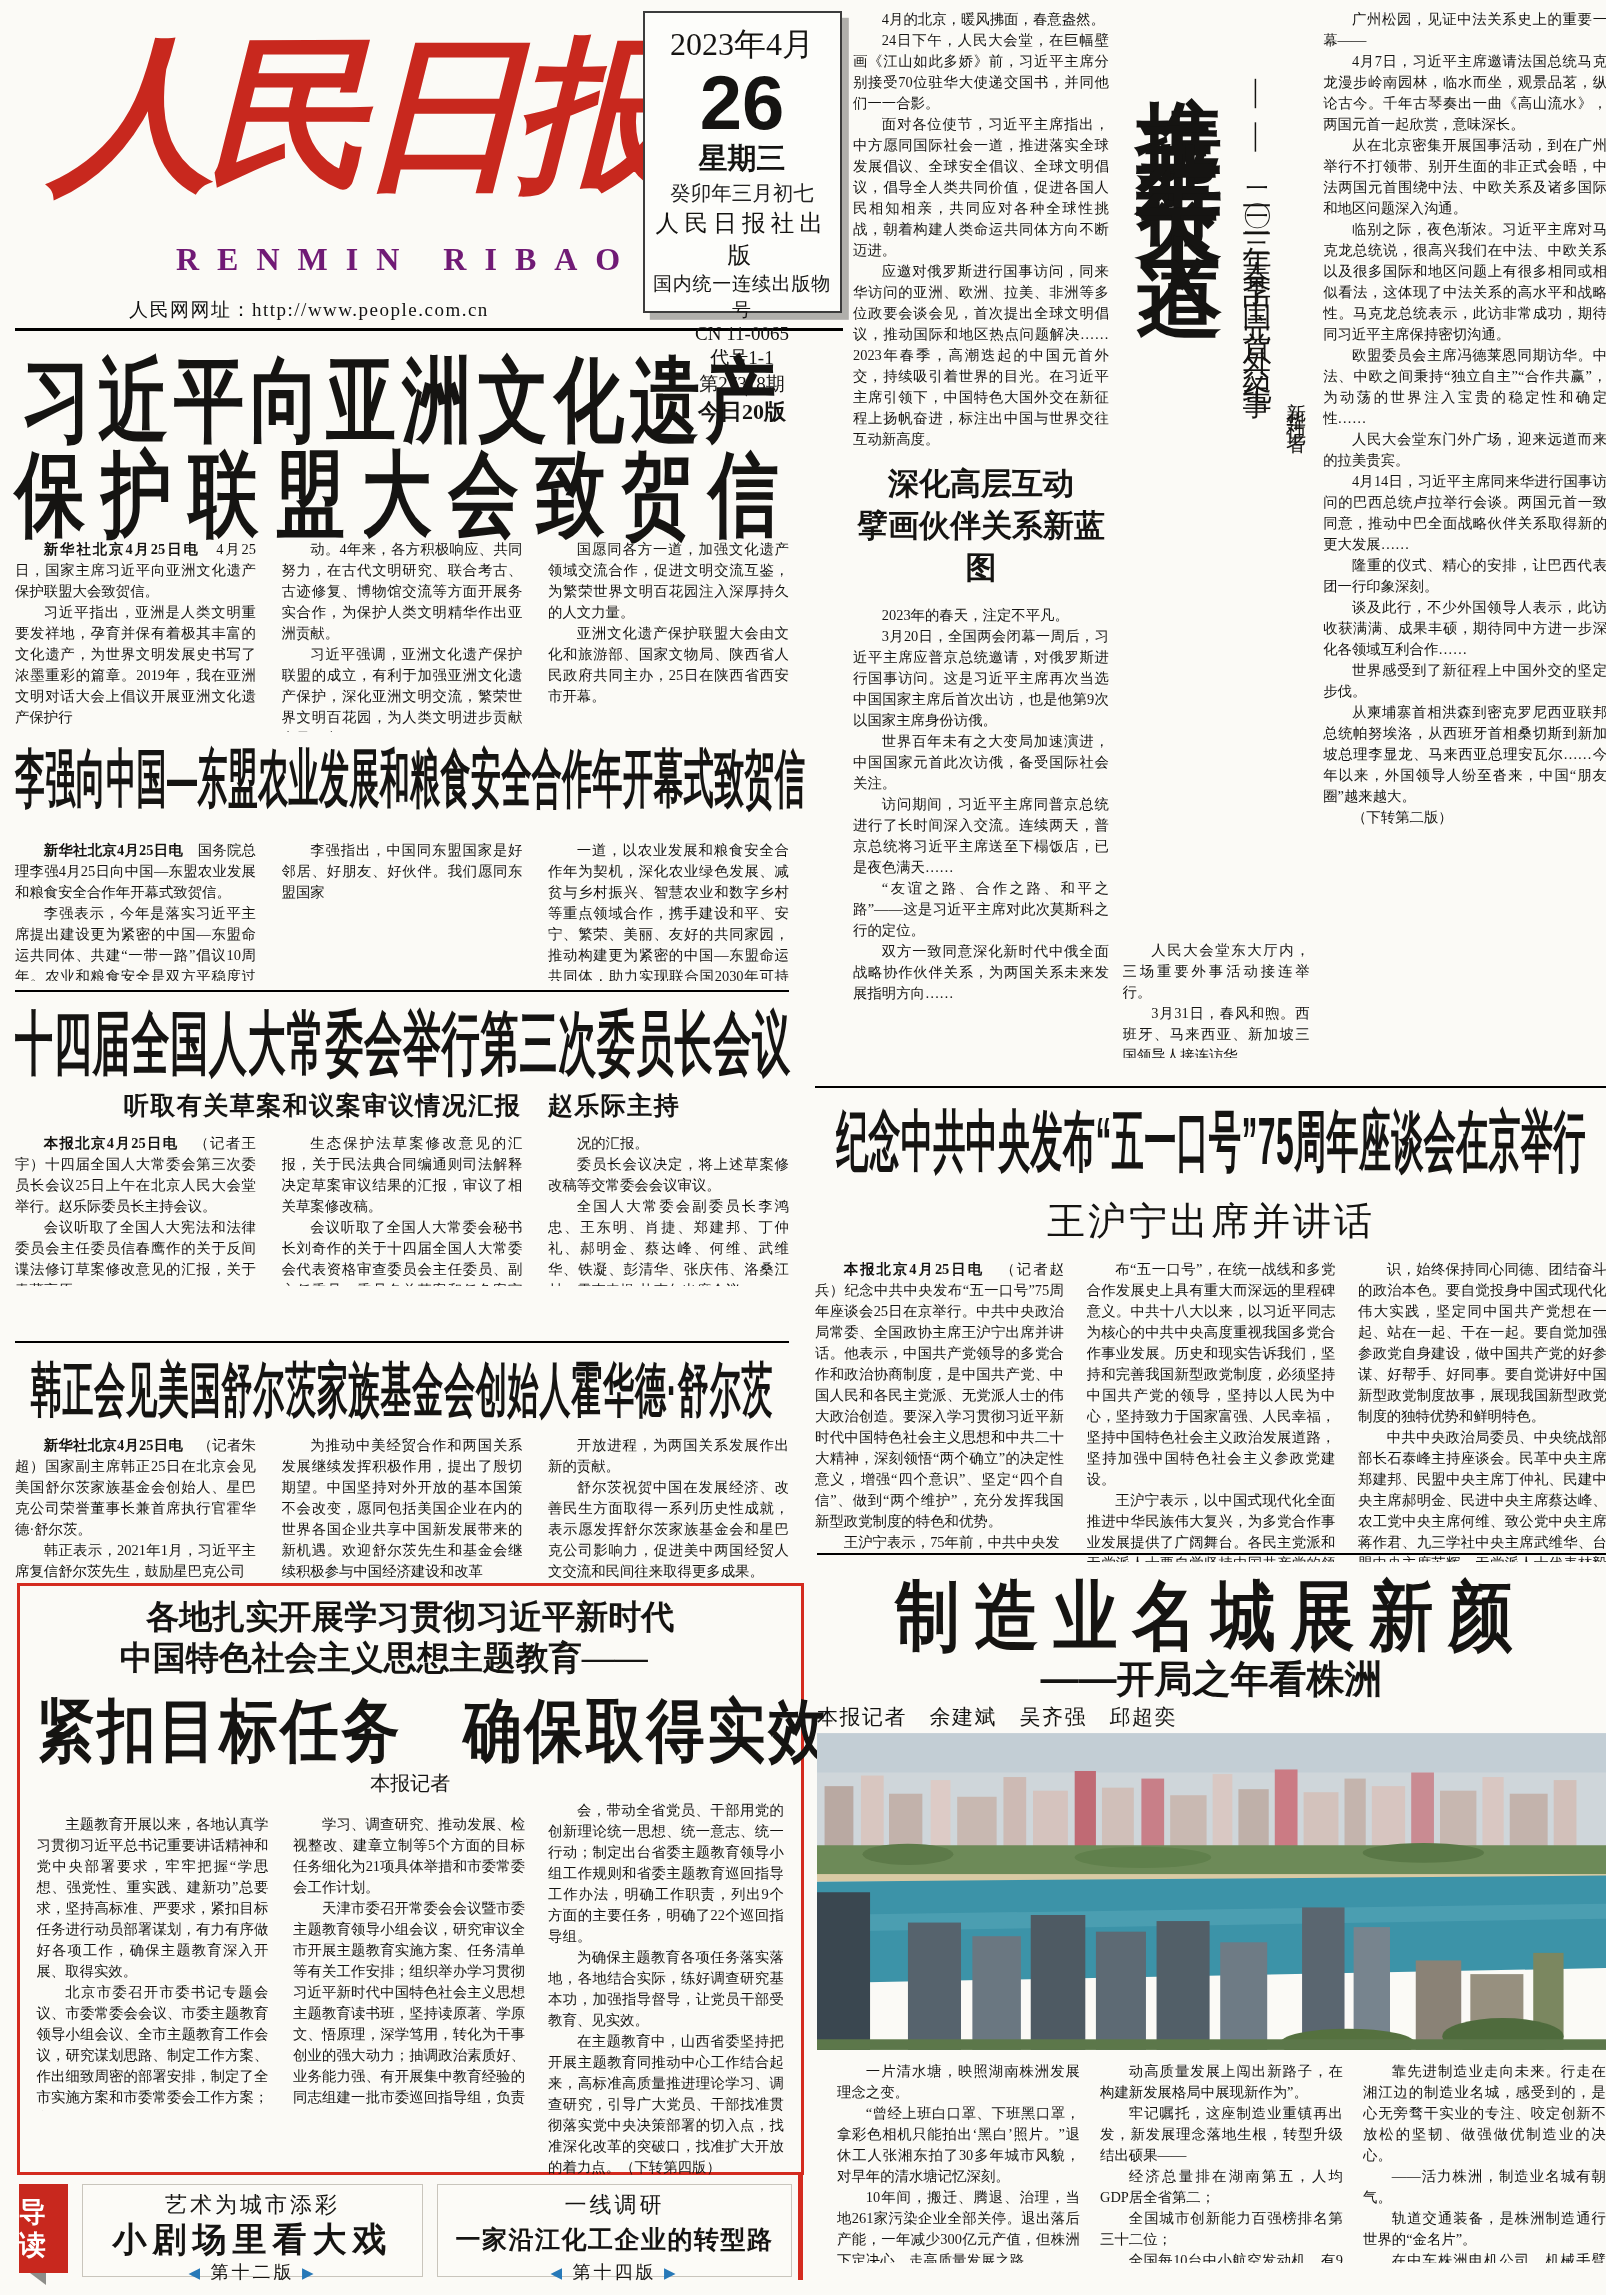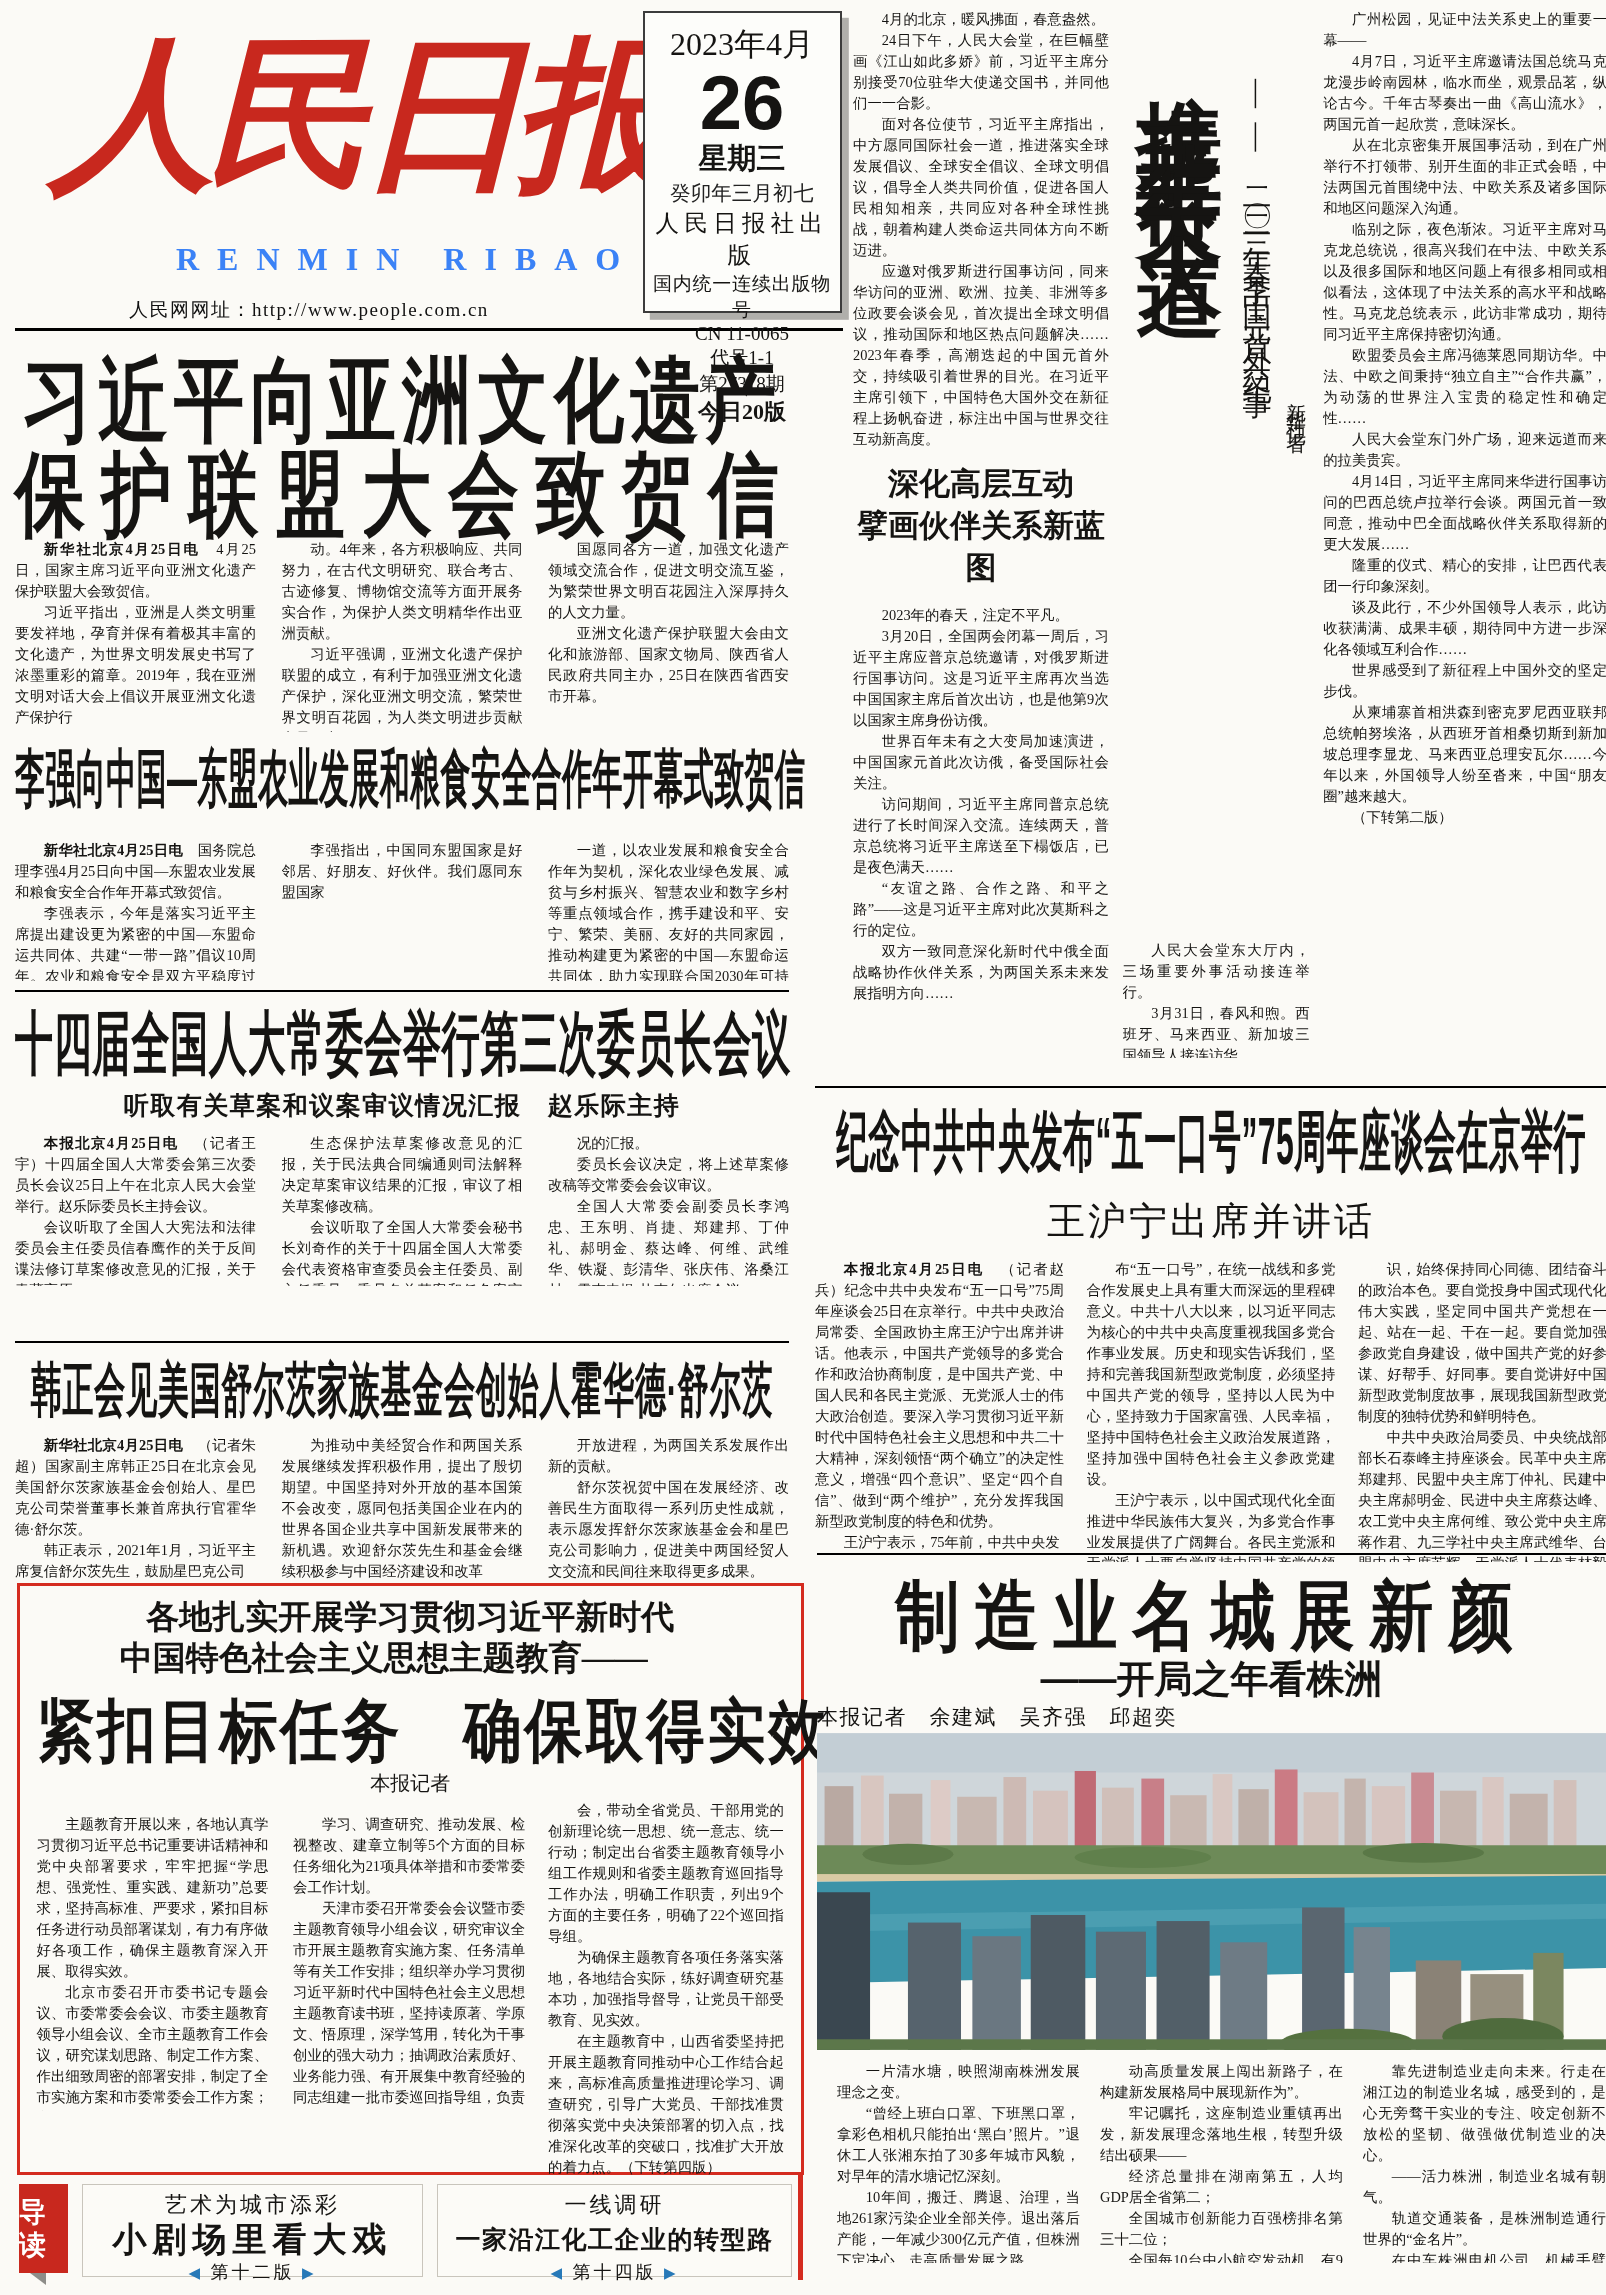--- a/index.html
+++ b/index.html
@@ -3,21 +3,21 @@
 <meta charset="utf-8">
 <style>
   * { margin:0; padding:0; box-sizing:border-box; }
   html,body { background:#e8e6e0; }
   .page { position:relative; width:1607px; height:2295px; background:#fbfaf6; overflow:hidden;
           font-family:"Liberation Serif", serif; color:#151412; }
   
   .masthead { position:absolute; left:15px; top:0; width:828px; height:331px; border-bottom:3.8px solid #000; }
   .logo { position:absolute; left:36px; top:13.7px; font-size:165px; font-weight:bold; font-style:italic;
           color:#c8281e; letter-spacing:-10.6px; font-family:"DejaVu Serif", serif; line-height:1.2; }
-  .latin { position:absolute; left:161px; top:241px; font-size:32px; font-weight:bold; color:#3b82f6;
+  .latin { position:absolute; left:161px; top:241px; font-size:32px; font-weight:bold; color:#701a75;
            letter-spacing:18px; font-family:"Liberation Serif", serif; }
   .mast-url { position:absolute; left:114px; top:297px; font-size:19px; letter-spacing:1.5px; color:#111; }
   .datebox { position:absolute; right:1.5px; top:10.6px; width:199px; height:302px; border:2.3px solid #3c3c3c;
              box-shadow:6.8px 6.8px 0 #b0afab; background:#fdfdfa; display:flex; flex-direction:column;
              align-items:center; justify-content:space-between; padding:10.6px 4.6px 9px; text-align:center; }
   .db-ym   { font-size:32px; }
   .db-day  { font-size:76px; font-weight:bold; font-family:"Liberation Sans", sans-serif; line-height:.95; }
   .db-week { font-size:29px; font-weight:bold; }
   .db-lunar{ font-size:20.5px; color:#222; }
   .db-pub  { font-size:23.5px; letter-spacing:5.3px; }

